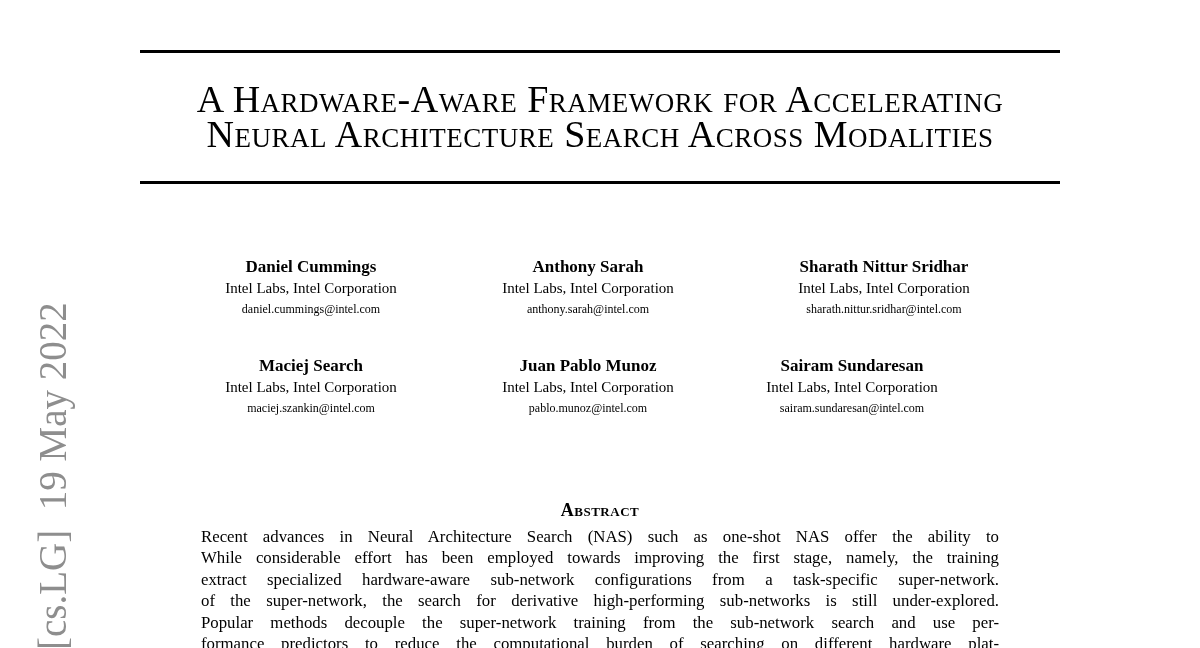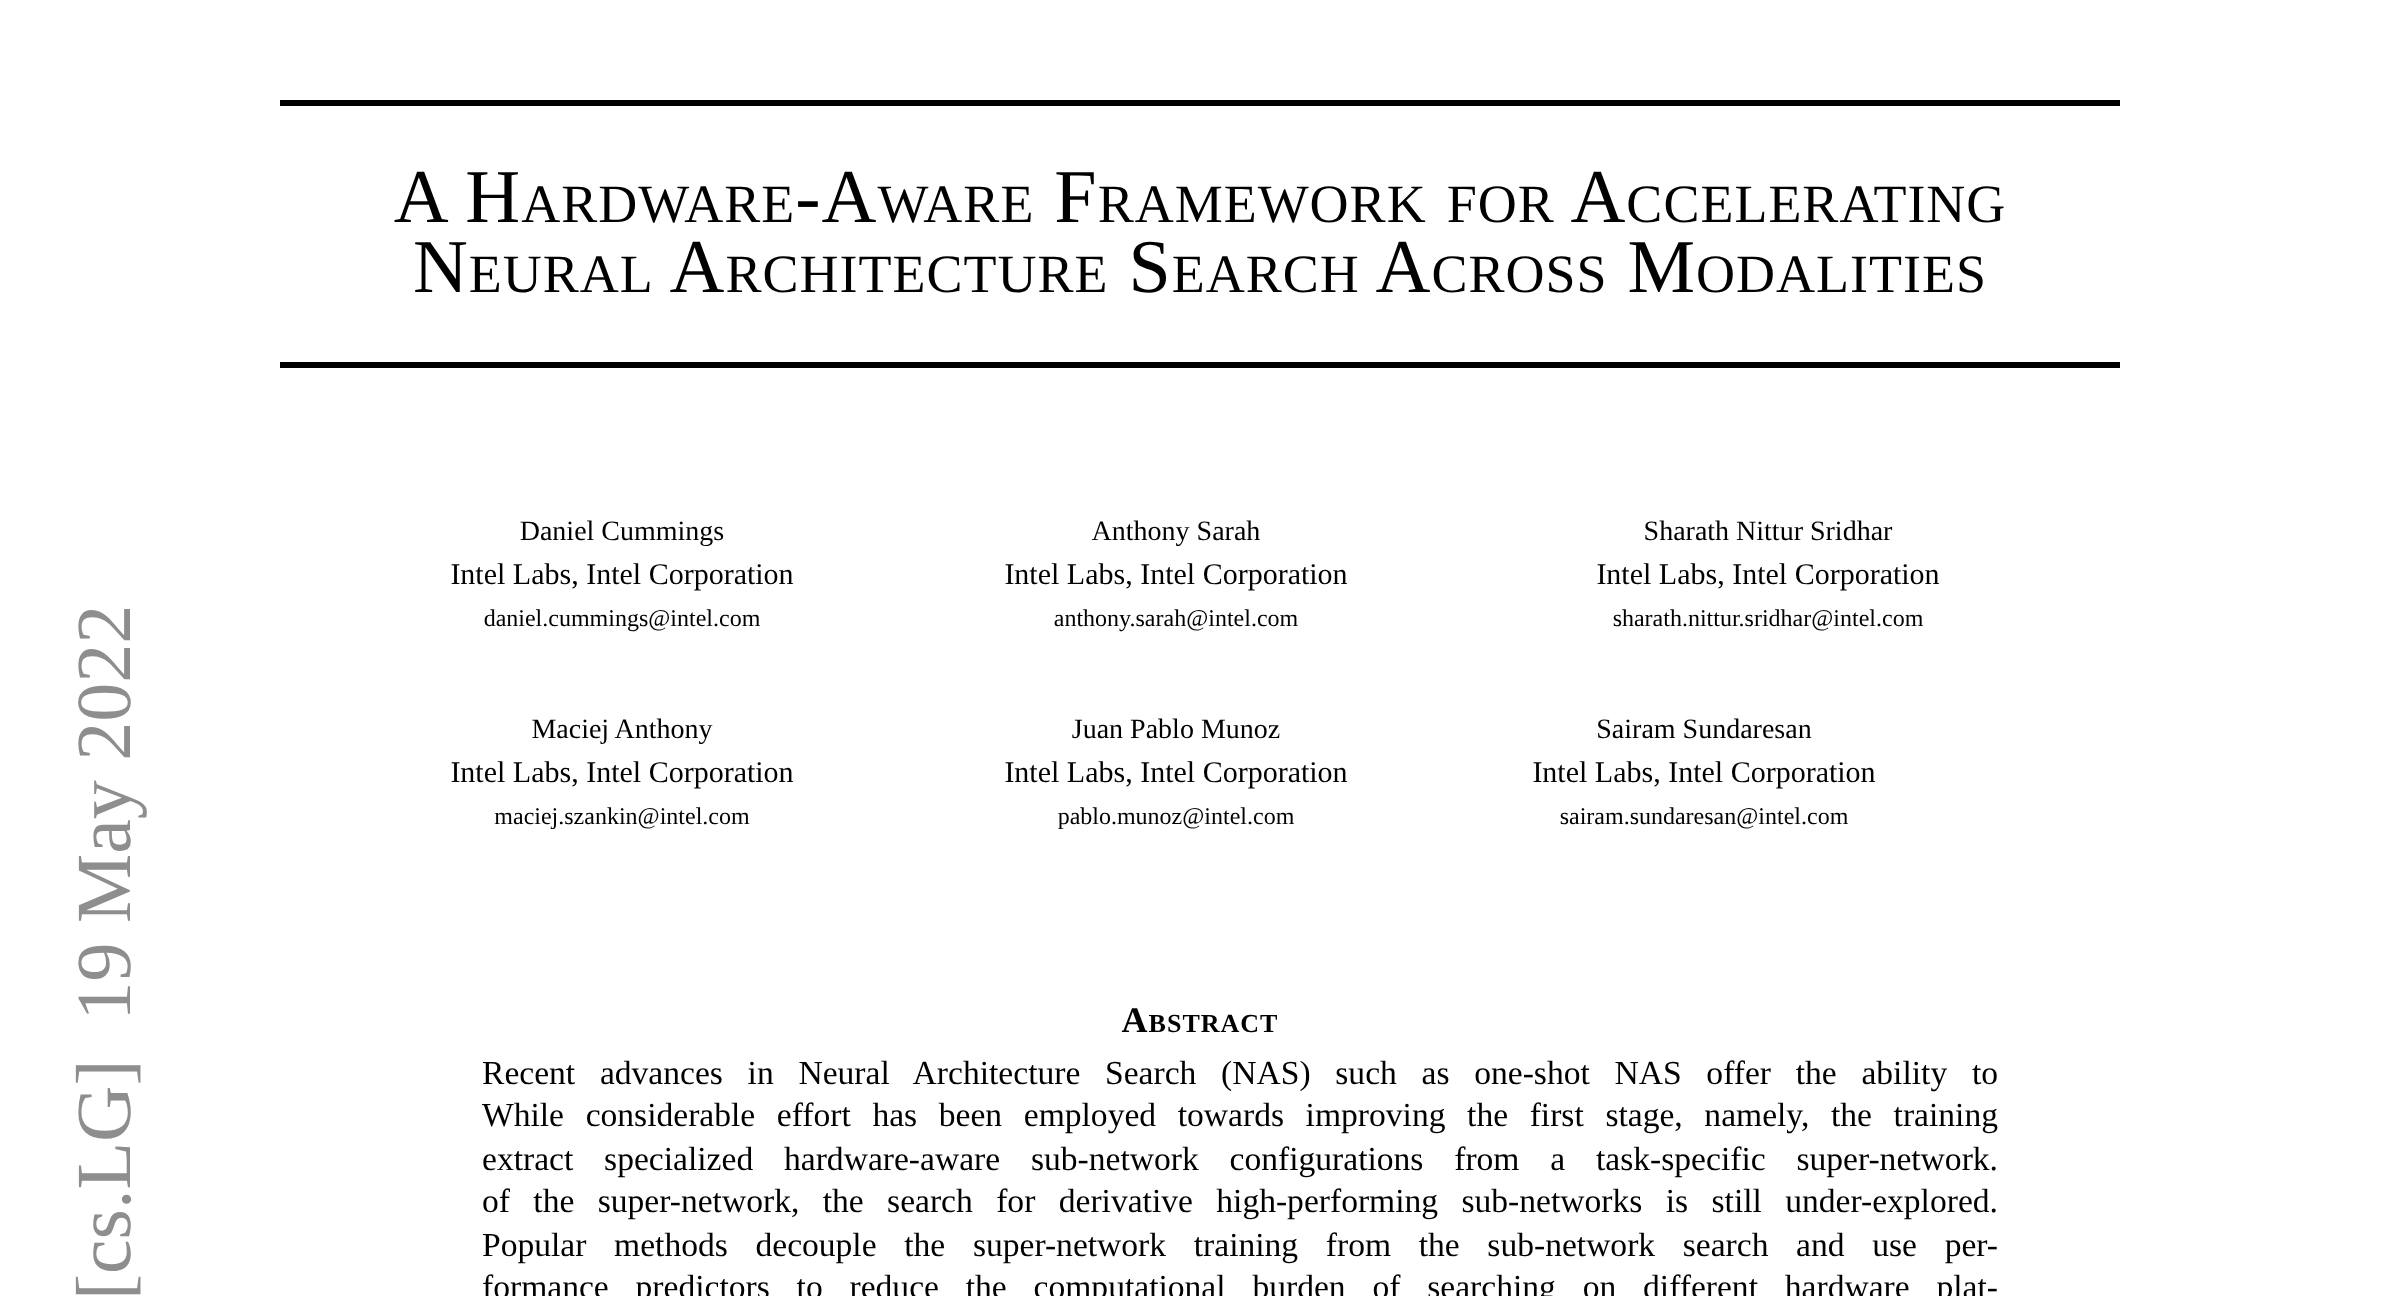--- a/index.html
+++ b/index.html
@@ -24,39 +24,38 @@
     font-size: 38px; line-height: 35px;
     font-variant: small-caps; letter-spacing: 0.5px;
   }
   .title-line { display: block; white-space: nowrap; }
 
   
   .author {
     position: absolute; transform: translateX(-50%);
     text-align: center; white-space: nowrap;
   }
-  .author-name  { font-size: 14px; font-weight: normal; line-height: 22px; }
+  .author-name  { font-size: 17px; font-weight: bold; line-height: 22px; }
   .author-affil { font-size: 15px; line-height: 21px; }
   .author-email { font-size: 12px; line-height: 21px; }
 
   
   .abstract-heading {
     position: absolute; left: 140px; top: 499px; width: 920px;
     text-align: center; font-size: 18px; line-height: 23px;
     font-weight: bold; font-variant: small-caps; letter-spacing: 0.5px;
   }
   .abstract-body {
     position: absolute; left: 201px; top: 526px; width: 798px;
     font-size: 16.8px;
   }
   .abs-line {
     line-height: 21.4px;
     text-align: justify;
     text-align-last: justify;
-    margin-left: 40px;
   }
 
   
   .watermark {
     position: absolute; left: 30px; top: 650px;
     transform: rotate(-90deg); transform-origin: 0 0;
     font-size: 39px; line-height: 46px;
     white-space: pre; color: #8e8e8e;
   }
 </style>
@@ -88,21 +87,21 @@
     <div class="author-email">anthony.sarah@intel.com</div>
   </div>
 
   <div class="author" style="left:884px; top:256px">
     <div class="author-name">Sharath Nittur Sridhar</div>
     <div class="author-affil">Intel Labs, Intel Corporation</div>
     <div class="author-email">sharath.nittur.sridhar@intel.com</div>
   </div>
 
   <div class="author" style="left:311px; top:355px">
-    <div class="author-name">Maciej Anthony</div>
+    <div class="author-name">Maciej Search</div>
     <div class="author-affil">Intel Labs, Intel Corporation</div>
     <div class="author-email">maciej.szankin@intel.com</div>
   </div>
 
   <div class="author" style="left:588px; top:355px">
     <div class="author-name">Juan Pablo Munoz</div>
     <div class="author-affil">Intel Labs, Intel Corporation</div>
     <div class="author-email">pablo.munoz@intel.com</div>
   </div>
 

